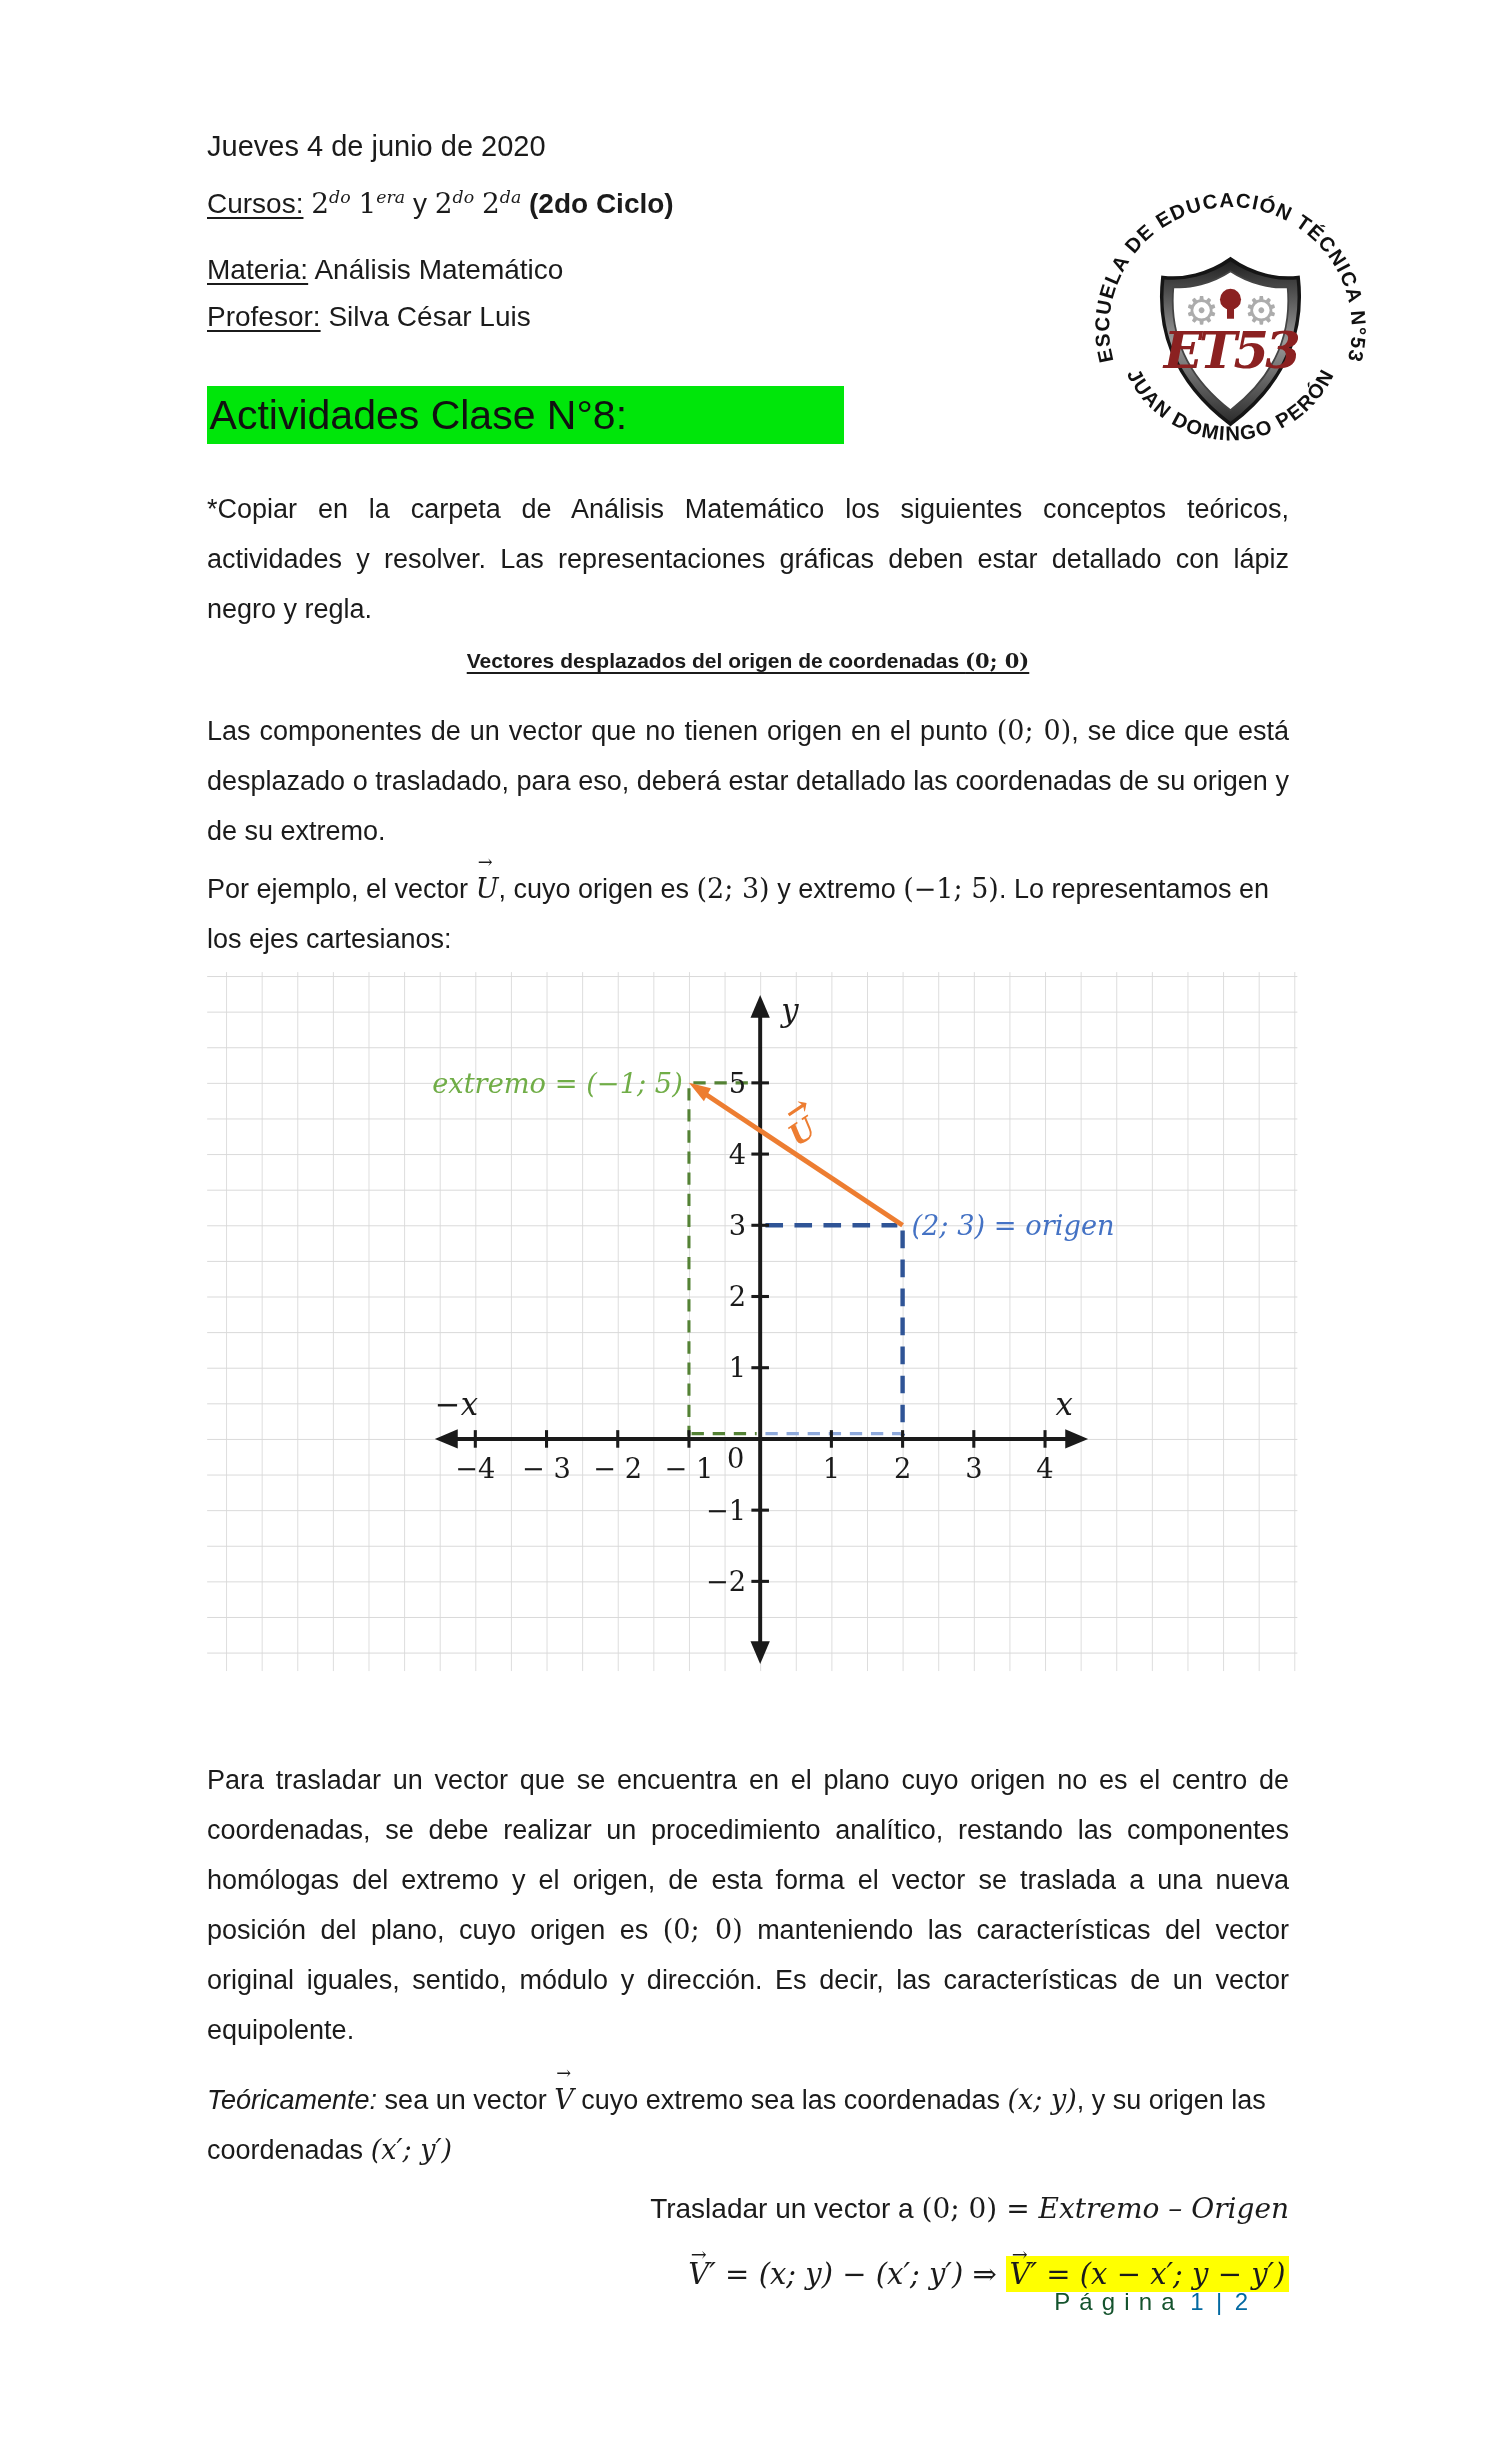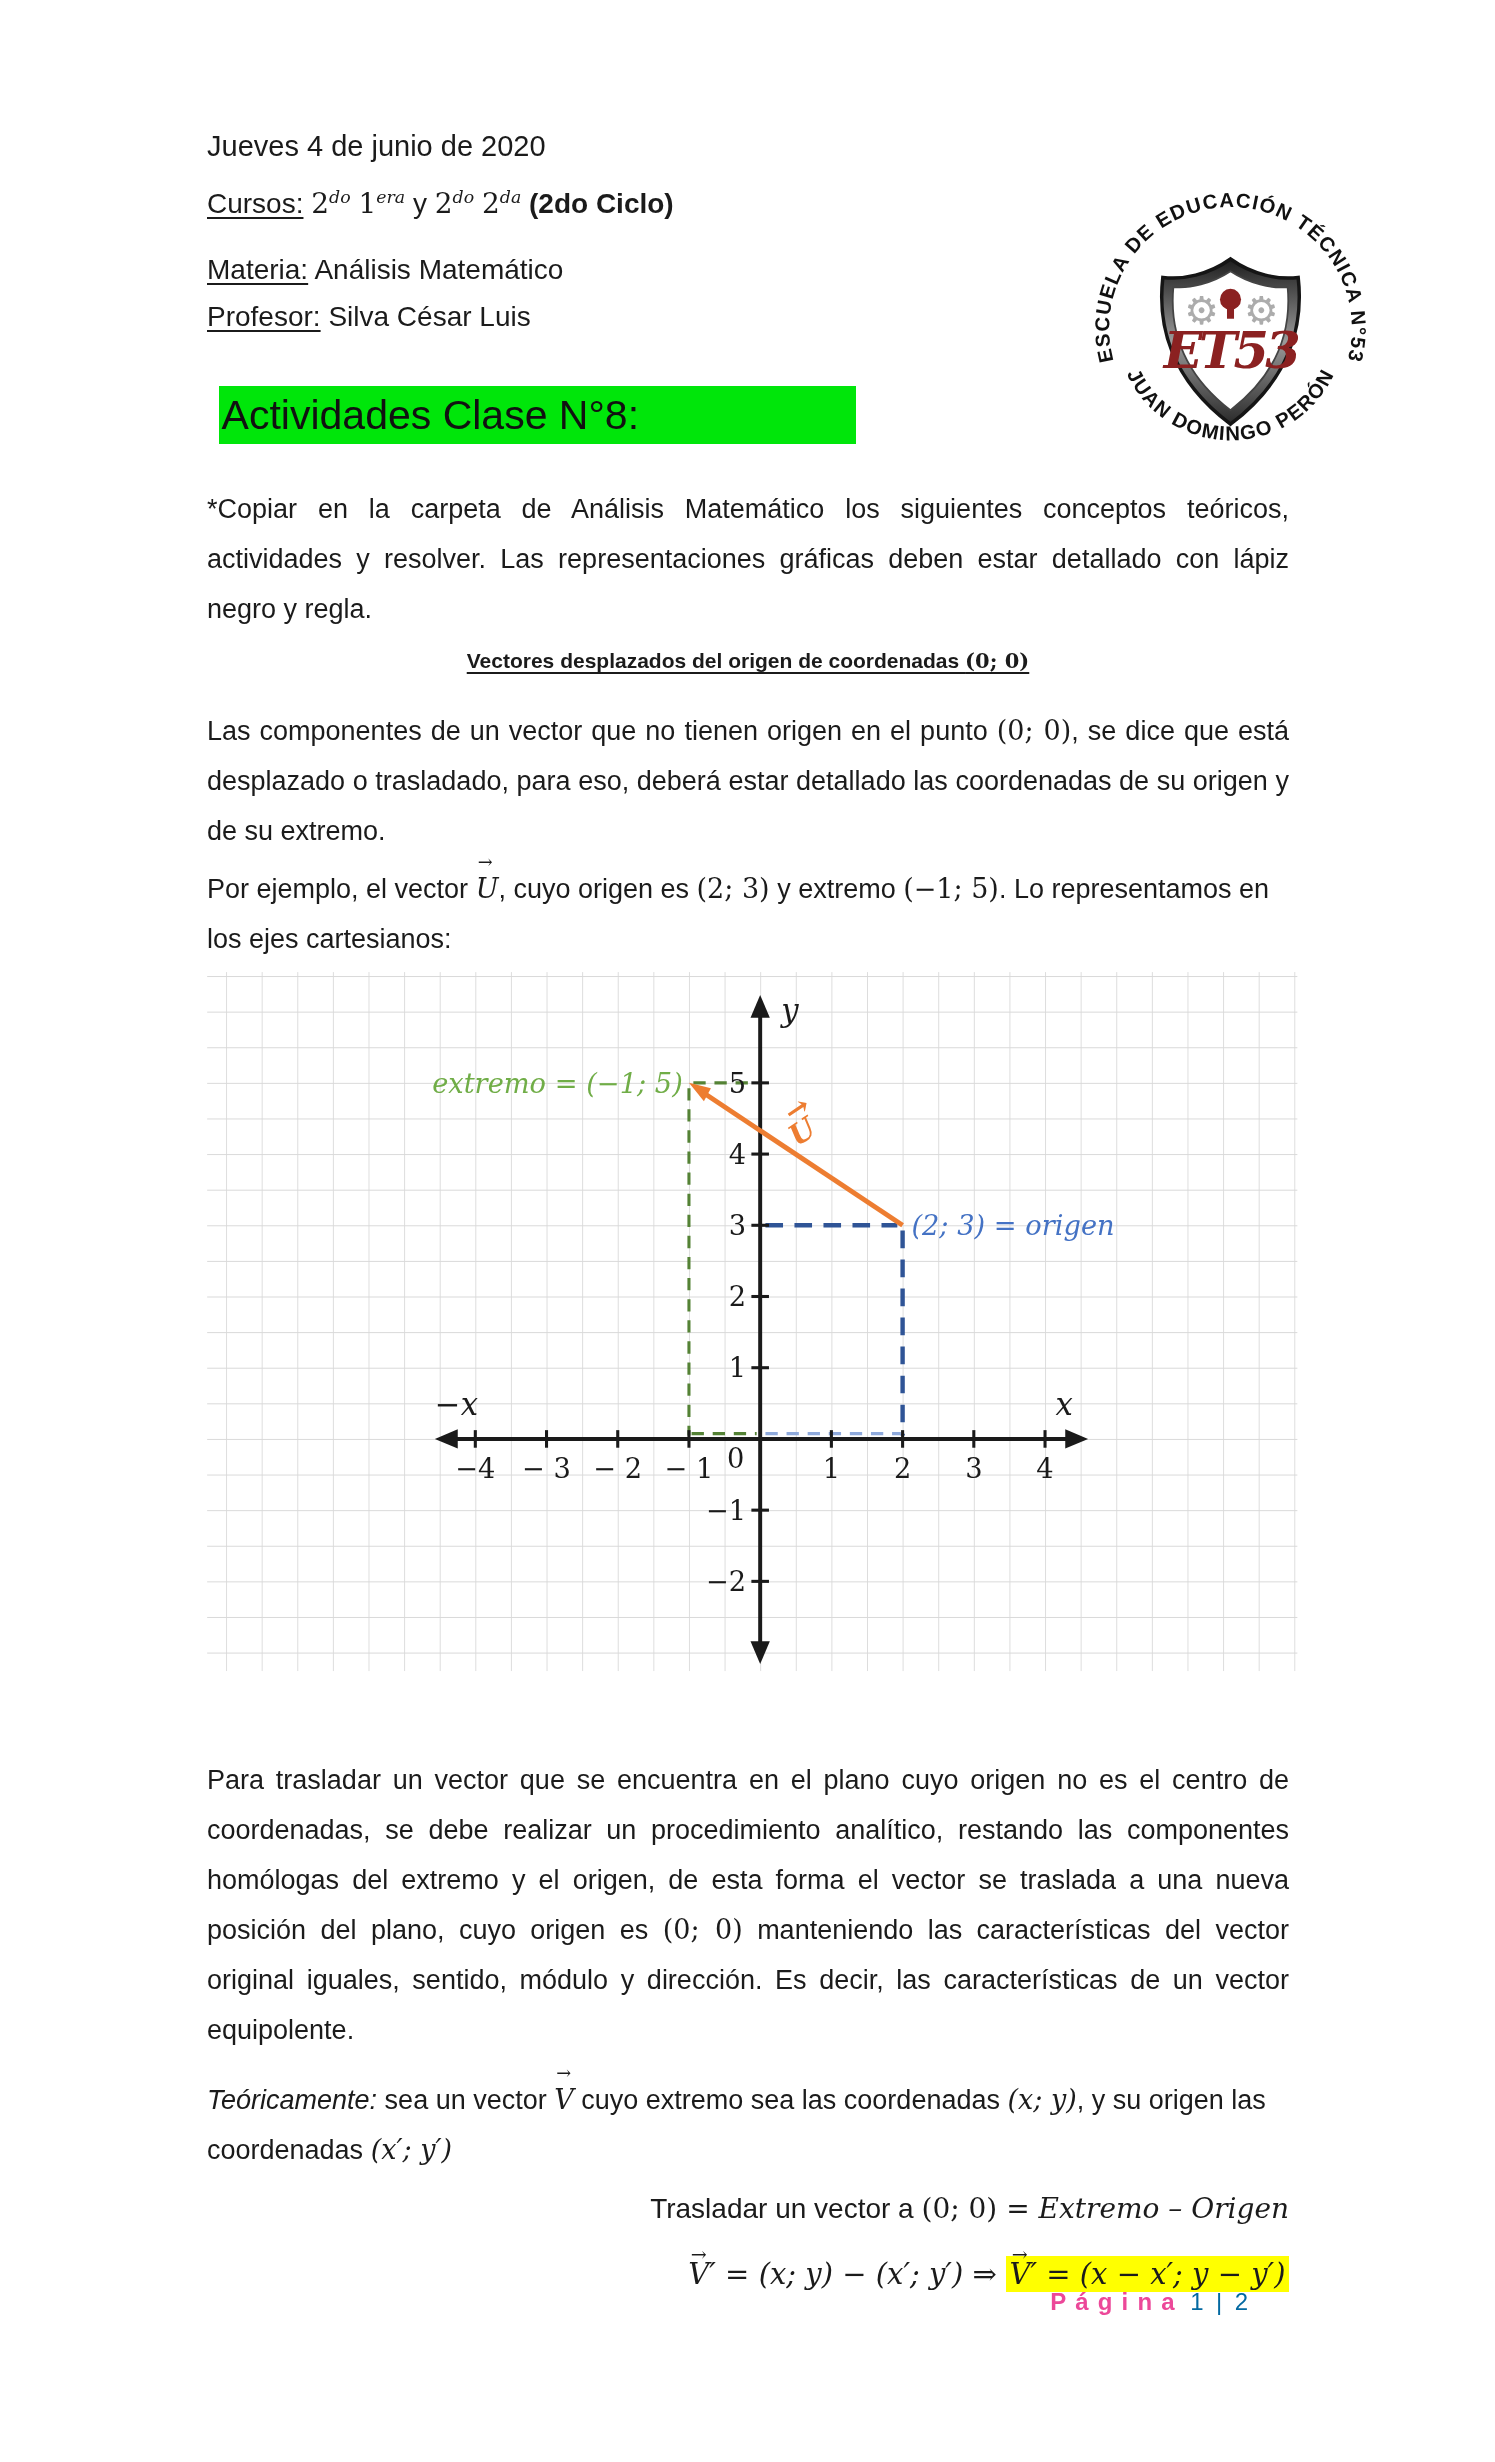--- a/index.html
+++ b/index.html
@@ -22,21 +22,21 @@
   .heading-hl{
     display:inline-block;min-width:626px;background:#00e60a;
     font-size:41px;line-height:56px;padding:0.9px 8px 0.9px 2.6px;color:#111;
   }
   .sec-title{text-align:center;font-size:21px;font-weight:bold;}
   .center-line{text-align:right;font-size:28px;}
   .vec{position:relative;display:inline-block;font-family:"DejaVu Serif",serif;font-style:italic;}
   .vec .arr{position:absolute;left:0.12em;top:-0.62em;font-size:0.66em;font-style:normal;line-height:1;}
   .hl-yellow{background:#ffff00;padding:1.8px 3.5px;}
   .footer{top:2288px;right:244px;font-size:24px;letter-spacing:0;}
-  .footer .flabel{color:#ec4899;letter-spacing:0.38em;font-weight:bold;}
+  .footer .flabel{color:#14532d;letter-spacing:0.38em;}
   .footer .fpages{color:#0369a1;letter-spacing:0.12em;}
   .graph-wrap{left:201px;top:970px;width:1099px;height:704px;}
   svg text{font-family:"DejaVu Serif",serif;}
   svg .tick-num{font-size:31px;fill:#1a1a1a;}
   svg .ax-lbl{font-size:35px;font-style:italic;fill:#1a1a1a;}
   svg .lbl-ext{font-size:31px;font-style:italic;fill:#70ad47;}
   svg .lbl-org{font-size:31px;font-style:italic;fill:#4472c4;}
   svg .lbl-u{font-size:33px;font-style:italic;font-weight:bold;fill:#ed7d31;}
   .logo-wrap{left:1089px;top:192px;width:283px;height:264px;}
   svg .ring-txt{font-family:"Liberation Sans",sans-serif;font-size:23px;font-weight:bold;letter-spacing:1.5px;fill:#111;}
@@ -85,21 +85,21 @@
 </div>
 
 <div class="abs content hline" style="top:252px;">
   <span class="u">Materia:</span><span> Análisis Matemático</span>
 </div>
 
 <div class="abs content hline" style="top:299px;">
   <span class="u">Profesor:</span><span> Silva César Luis</span>
 </div>
 
-<div class="abs content" style="top:386px;margin-left:12px;">
+<div class="abs content" style="top:386px;">
   <span class="heading-hl">Actividades Clase N°8:</span>
 </div>
 
 <div class="abs content body-text just" style="top:484px;">*Copiar en la carpeta de Análisis Matemático los siguientes conceptos teóricos, actividades y resolver. Las representaciones gráficas deben estar detallado con lápiz negro y regla.</div>
 
 <div class="abs content sec-title" style="top:648px;">
   <span class="u"><span>Vectores desplazados del origen de coordenadas </span><span class="mb">(0; 0)</span></span>
 </div>
 
 <div class="abs content body-text just" style="top:706px;">

